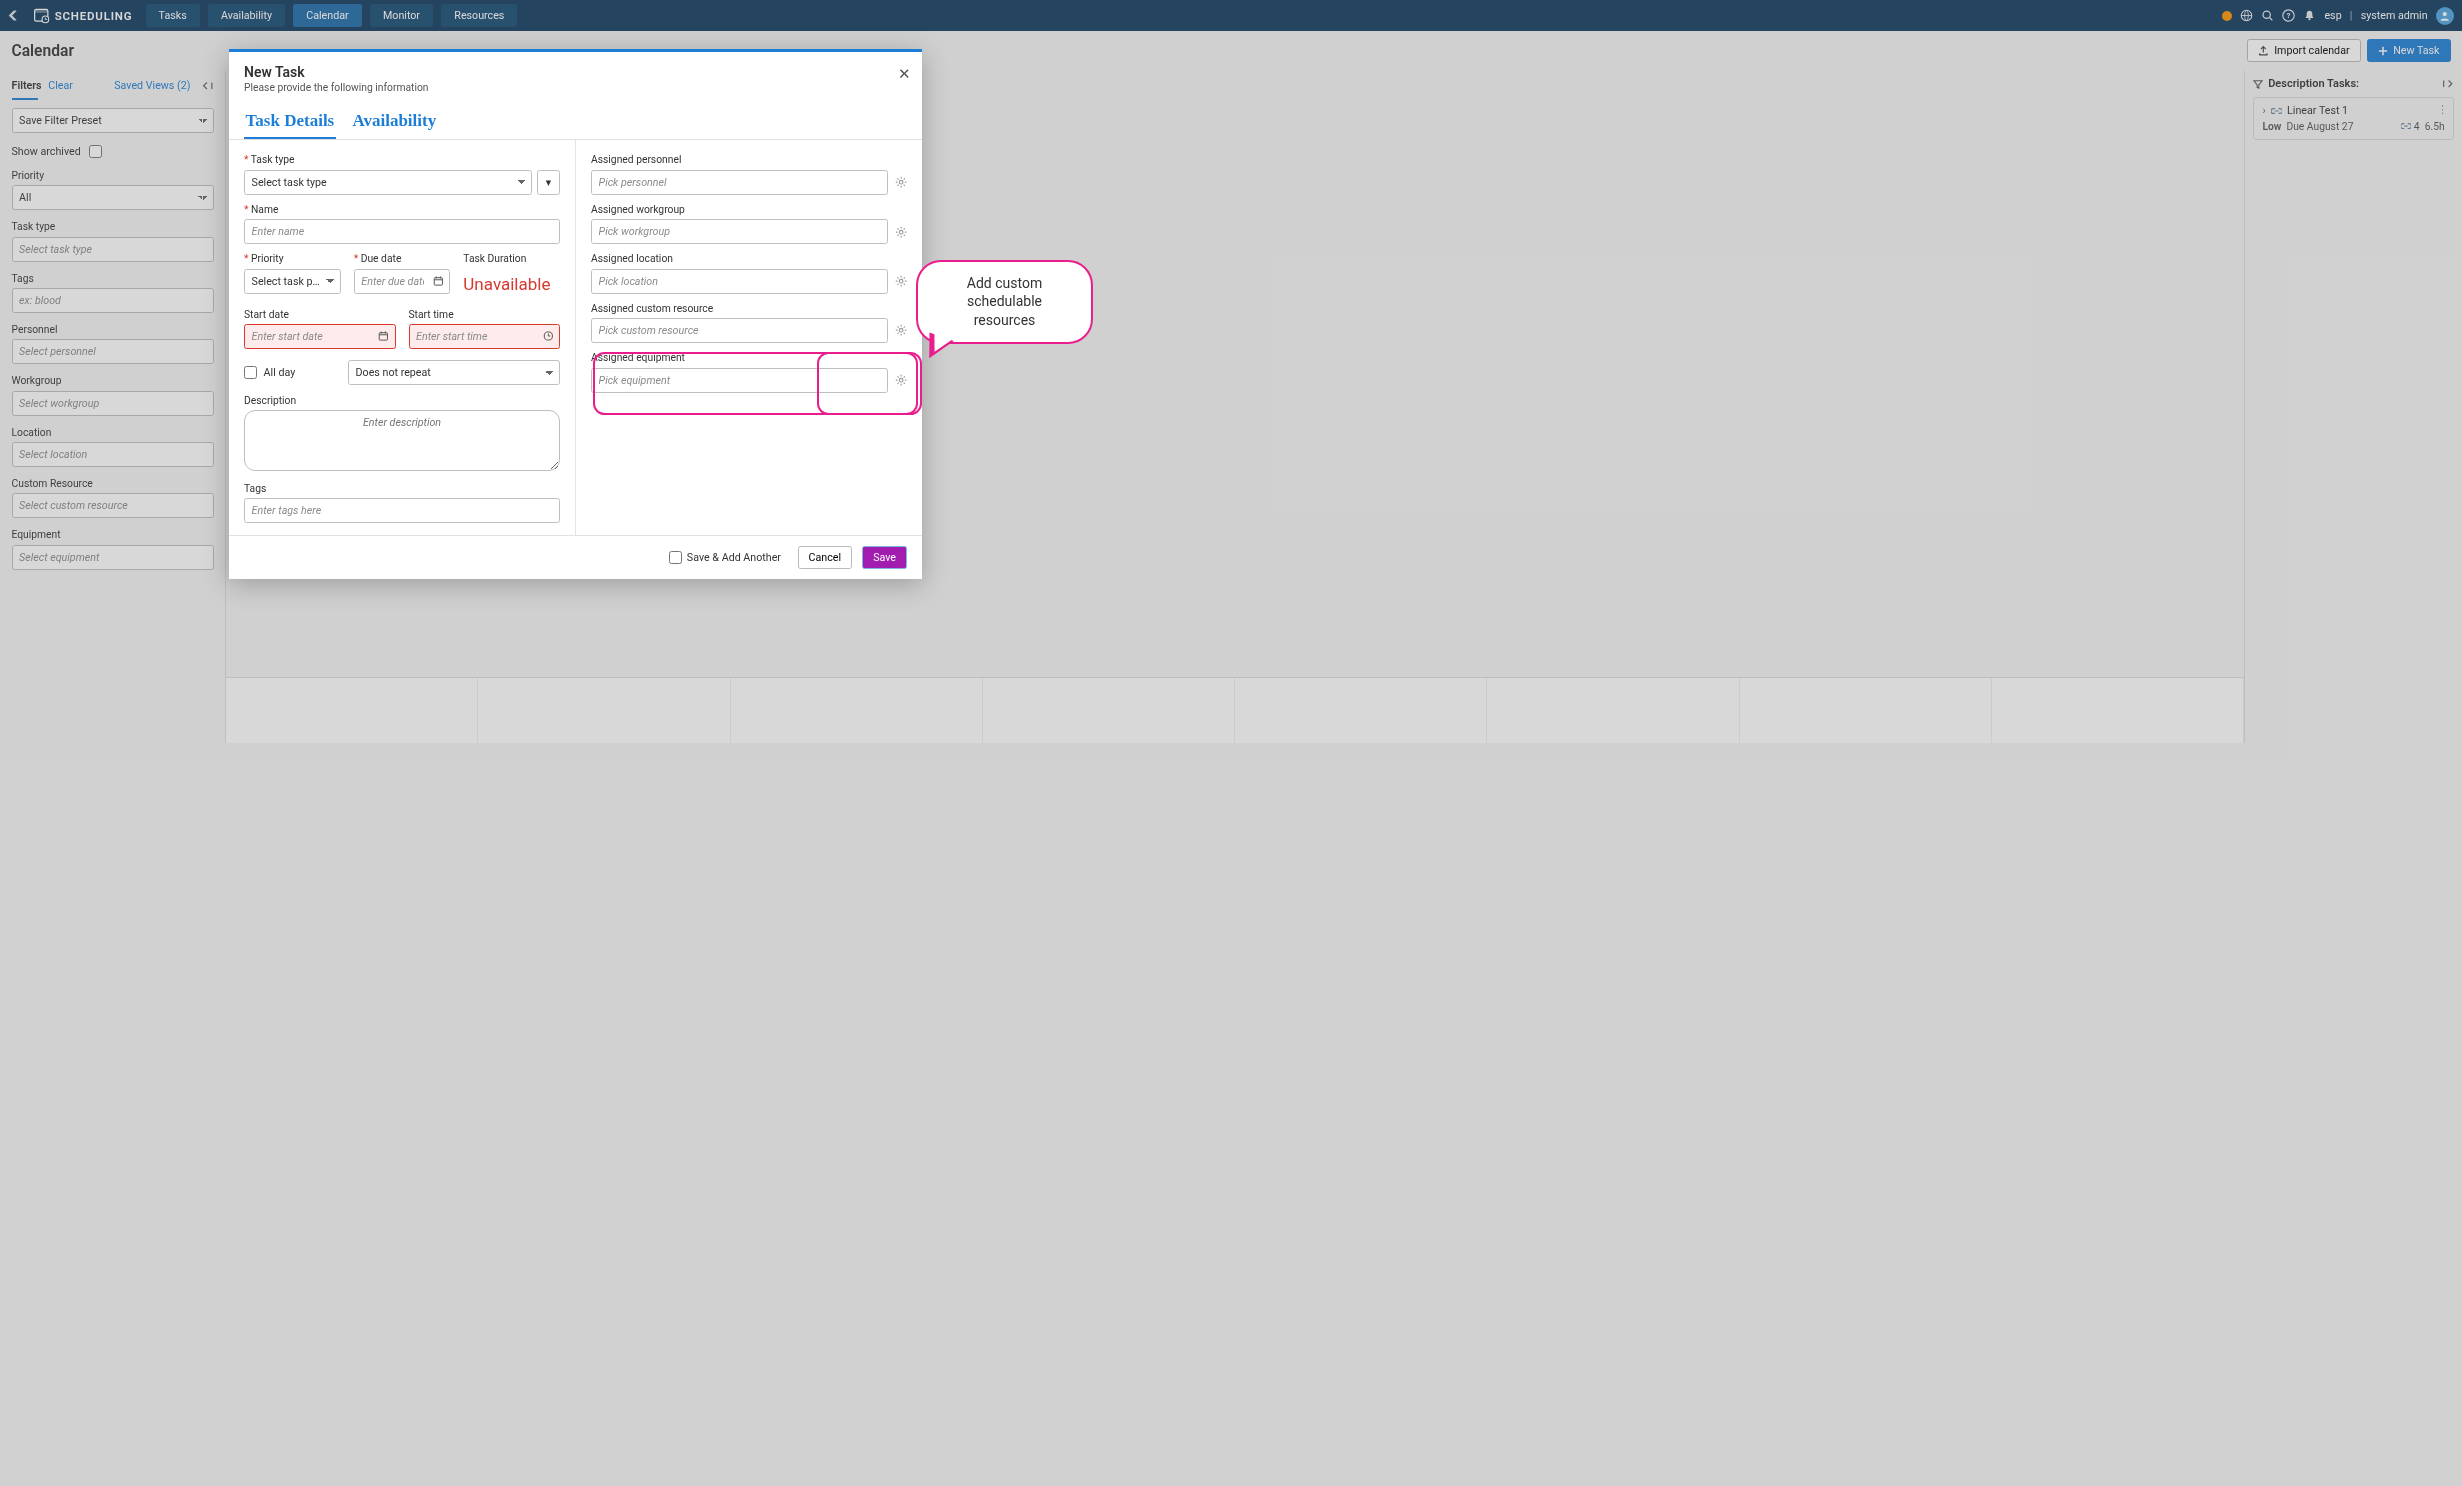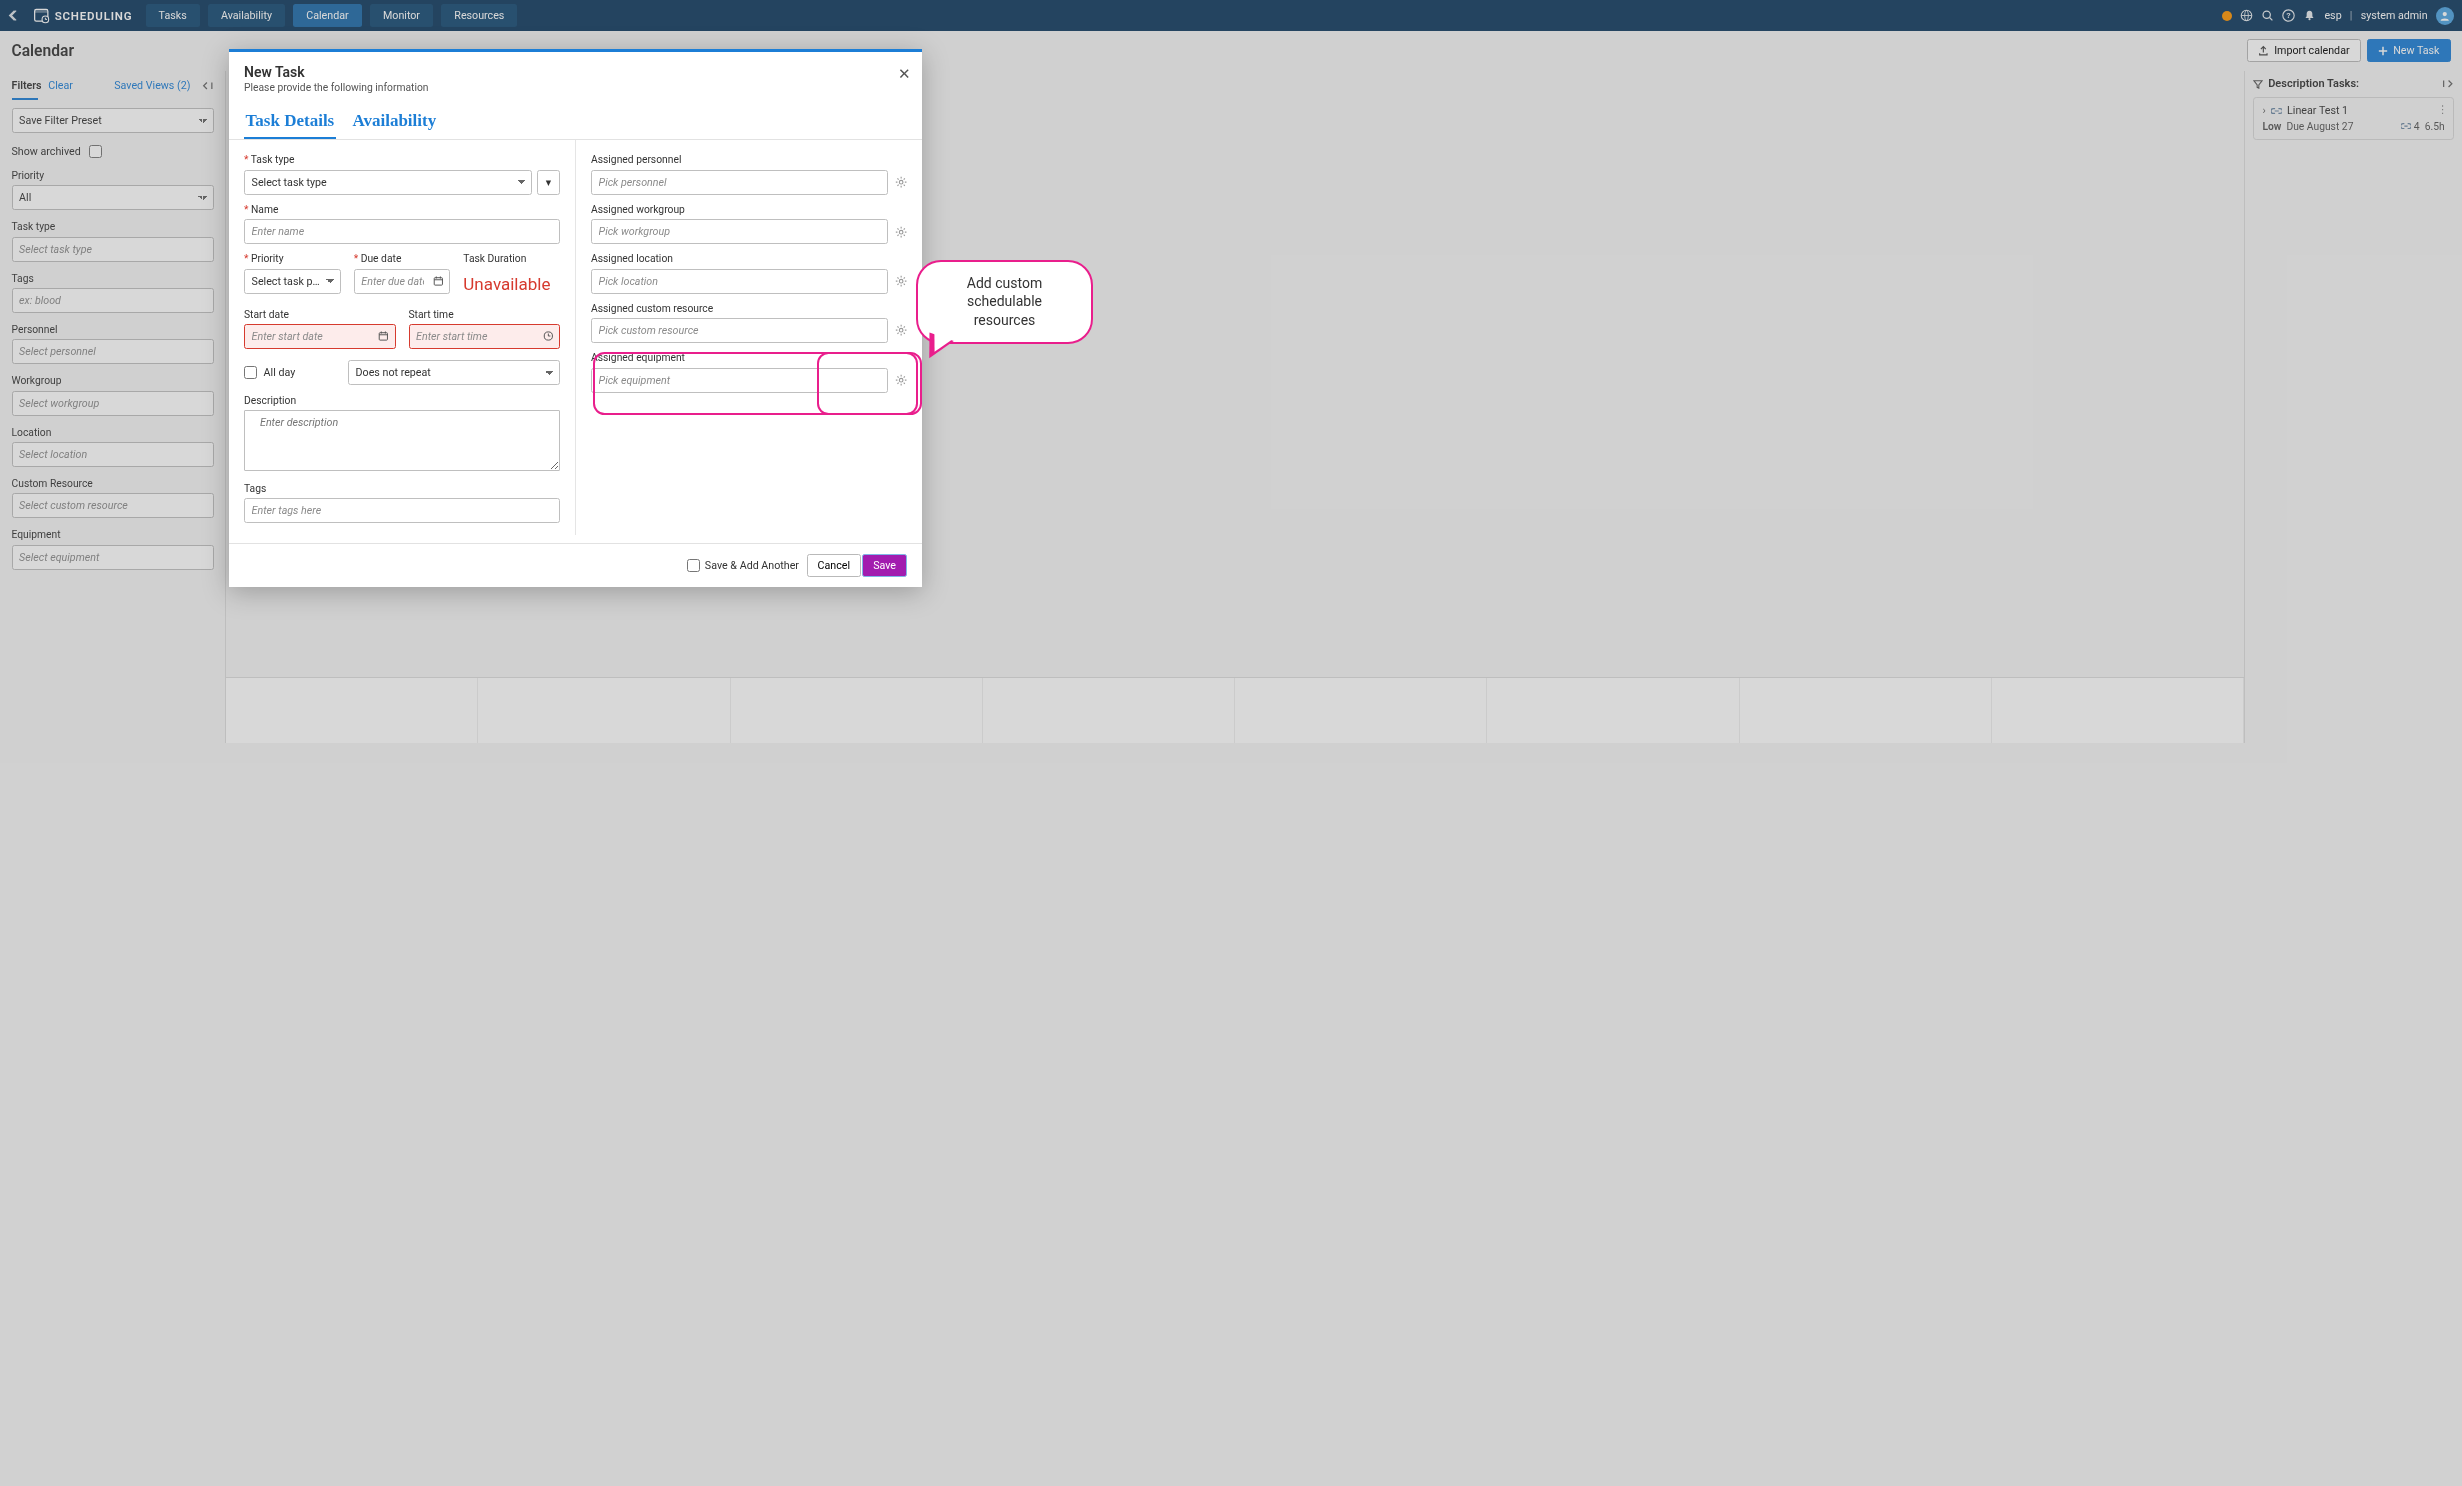--- a/index.html
+++ b/index.html
@@ -71,22 +71,22 @@
   .mrow { display:flex; gap:13px; }
   .mrow > div { flex:1; }
   .unavail { color:#d63a2e; font-size:17px; padding-top:5.8px; }
   .inp.date { padding-right:25px; }
   .inp-wrap { position:relative; }
   .inp-wrap .ic { position:absolute; right:6.6px; top:50%; transform:translateY(-50%); color:#666; pointer-events:none; }
   .inp.err { border-color:#d63a2e; background:#fdeceb; }
   .gear { color:#9a9a9a; cursor:pointer; }
   .picker-row { display:flex; align-items:center; gap:6.6px; }
   .picker-row .inp { flex:1; }
-  .textarea { width:100%; min-height:61px; resize:vertical; padding:5px 15px; border:0.8px solid #bfbfbf; border-radius:1px; font-size:10.7px; font-style:italic; color:#8a8a8a; }
-  .modal-foot { border-top:0.8px solid #e2e2e2; padding:10px 15px; display:flex; justify-content:flex-end; gap:1px;margin-top:8px; }
+  .textarea { width:100%; min-height:61px; resize:vertical; padding:5px 0; border:0.8px solid #bfbfbf; border-radius:11px; font-size:10.7px; font-style:italic; color:#8a8a8a;text-align:center; }
+  .modal-foot { border-top:0.8px solid #e2e2e2; padding:10px 15px; display:flex; justify-content:flex-end; gap:10px; }
   .btn.save { background:#a21caf; border-color:#7fb7e6; color:#fff; }
   .foot-chk { display:flex; align-items:center; gap:5px; margin-right:6.6px; }
 
   
   .highlight-box { position:absolute; border:2.5px solid #e91e8c; border-radius:11.5px; pointer-events:none; }
   .callout { position:absolute; background:#fff; border:2.5px solid #e91e8c; border-radius:25px; padding:11.5px 21.4px; font-size:14px; text-align:center; line-height:1.35; }
   .callout-tail { position:absolute; width:0; height:0; }
   .tail-outer { border-top:15px solid transparent; border-bottom:15px solid transparent; border-right:21.4px solid #e91e8c; }
   .tail-inner { border-top:11.5px solid transparent; border-bottom:11.5px solid transparent; border-right:16.5px solid #fff; }
 

